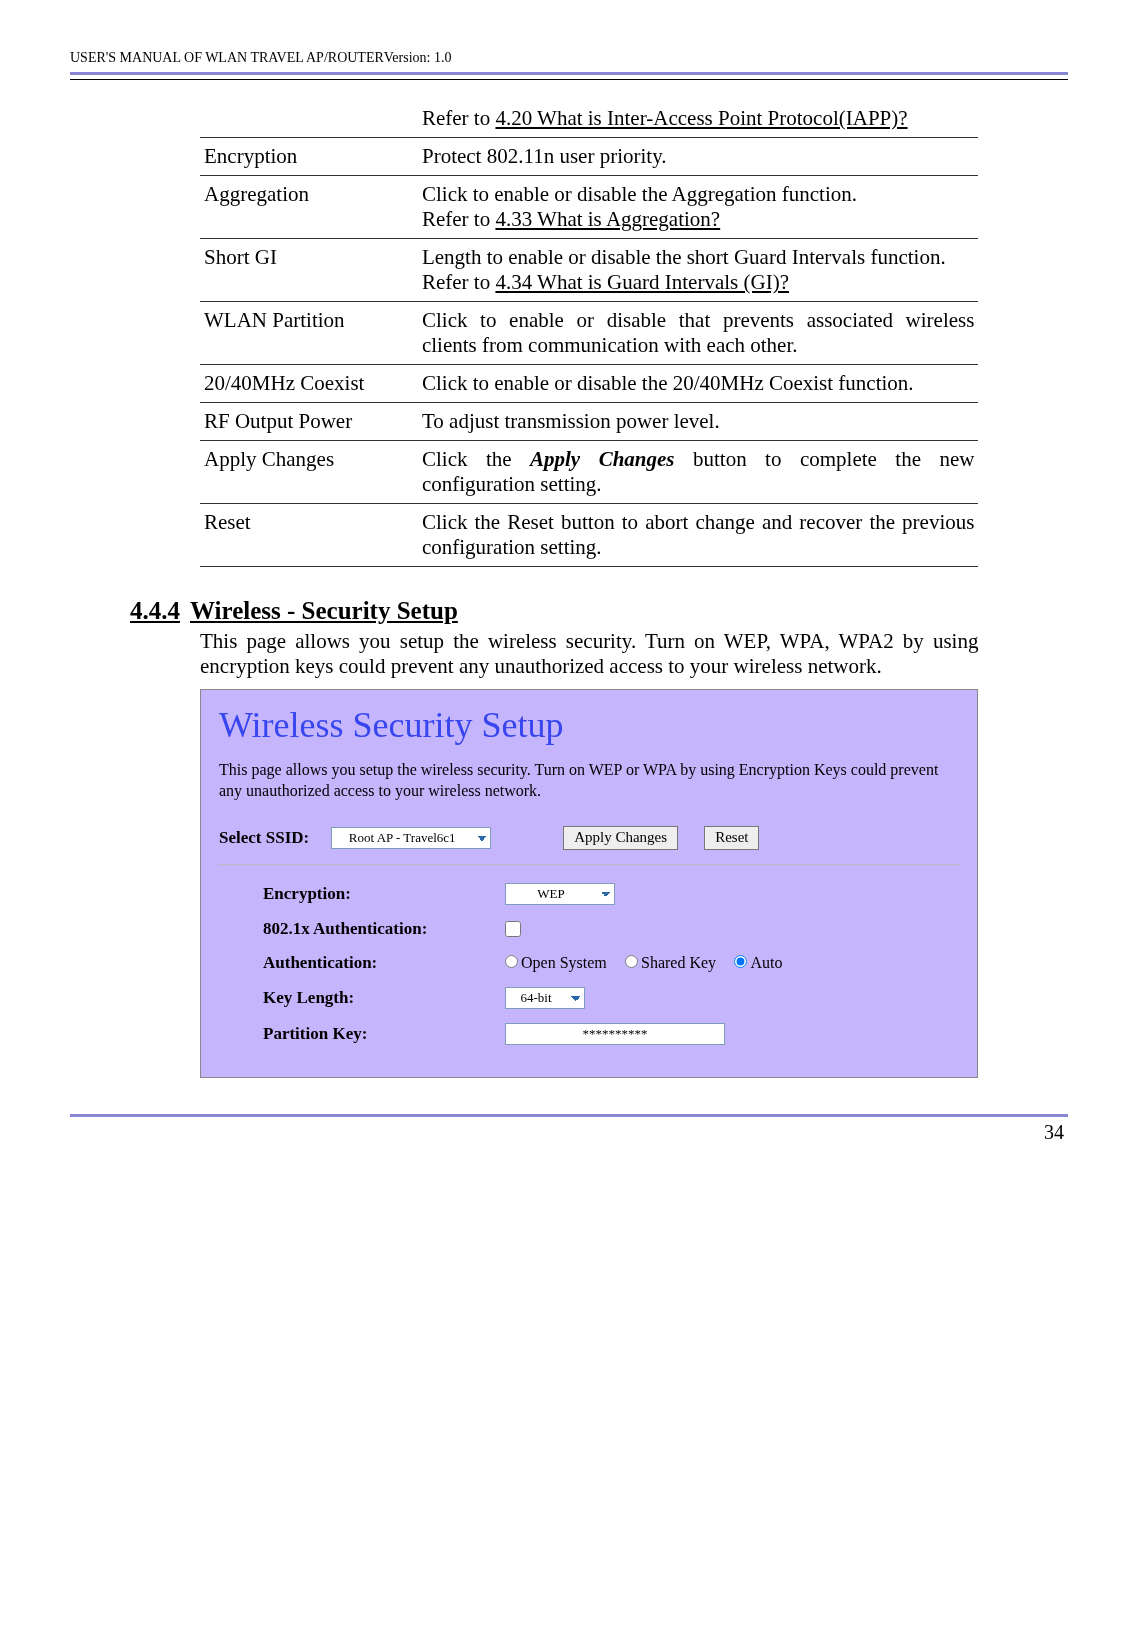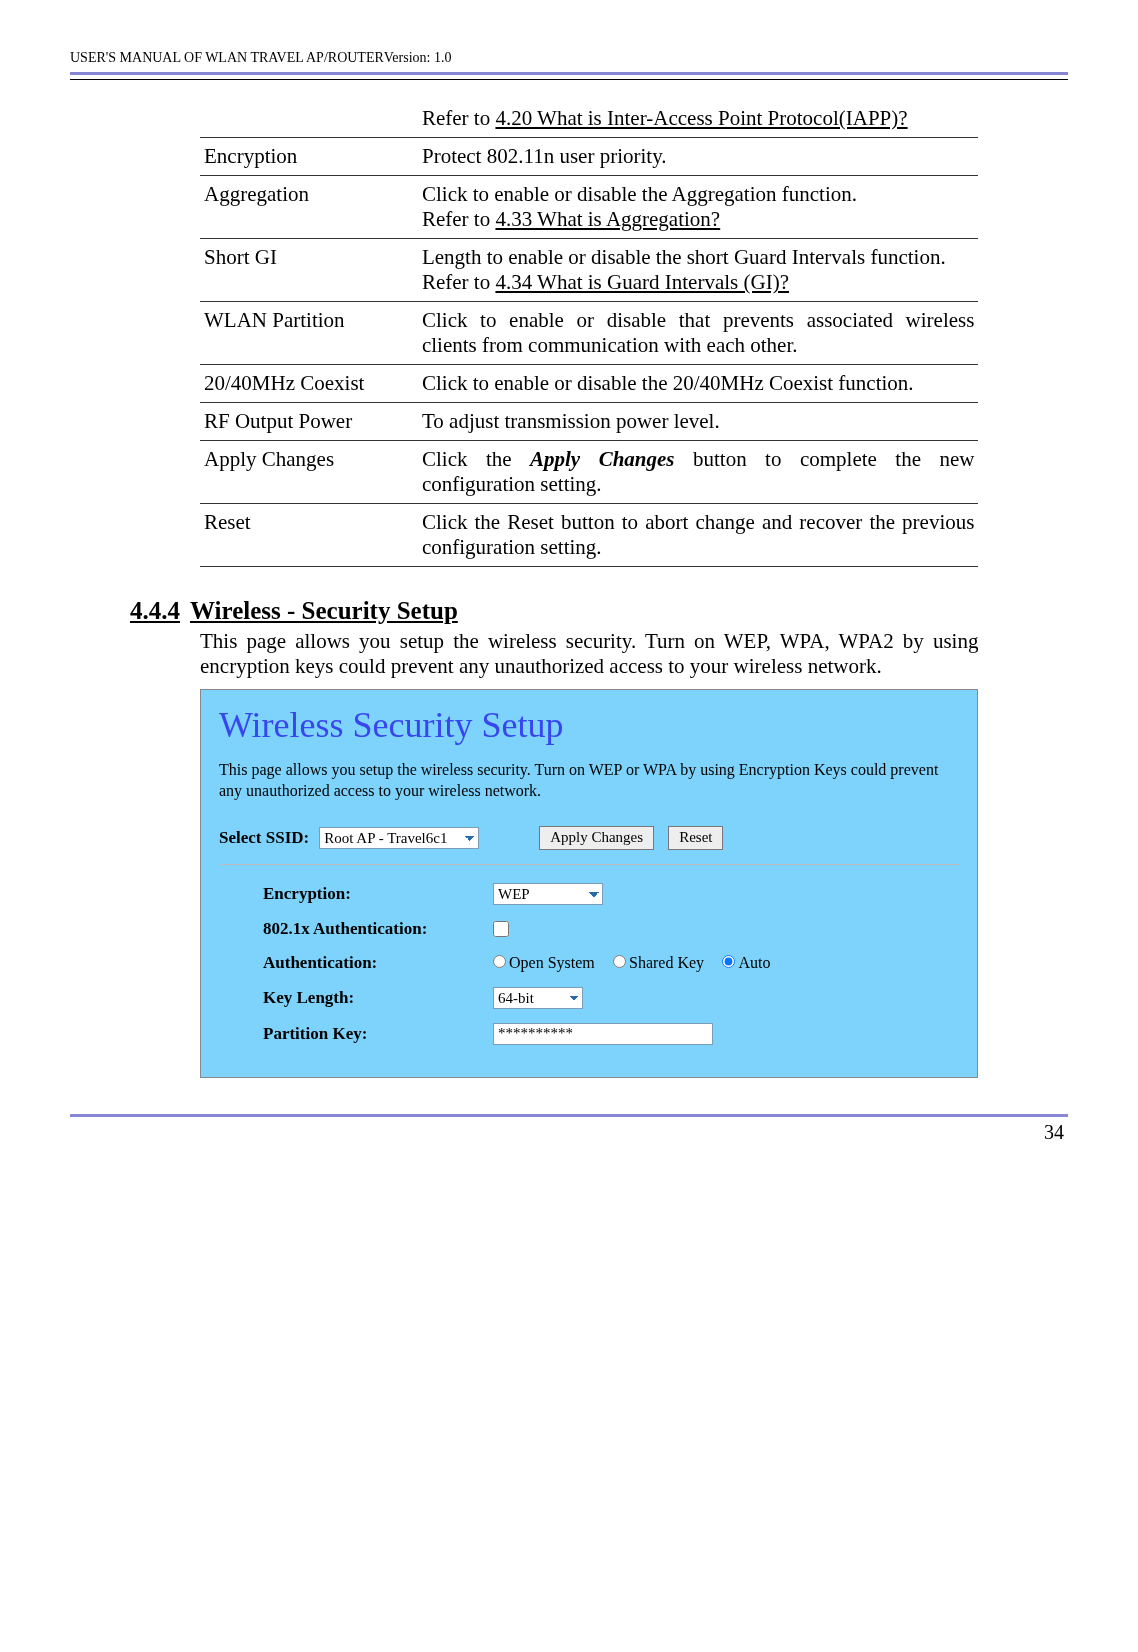--- a/index.html
+++ b/index.html
@@ -61,55 +61,57 @@
     .section-body {
       margin-left: 130px;
       width: 78%;
       font-size: 21px;
       text-align: justify;
     }
     .screenshot {
       margin: 10px 0 16px 130px;
       width: 78%;
       border: 1px solid #888;
-      background: #7dd3fc;
+      background: #c4b5fd;
       padding: 14px 18px 18px 18px;
       font-family: "Times New Roman", serif;
     }
     .ss-title {
       color: #3746ee;
       font-size: 36px;
       margin-bottom: 14px;
     }
     .ss-intro {
       font-size: 16px;
       margin-bottom: 24px;
       line-height: 1.3;
     }
     .ss-row {
       display: flex;
       align-items: center;
       margin-bottom: 14px;
       font-size: 17px;
+      gap: 12px;
     }
     .ss-label {
       font-weight: bold;
       margin-right: 10px;
     }
     .ss-indent .ss-label {
       width: 220px;
       margin-left: 44px;
     }
     .ss-select, .ss-input {
       font-family: inherit;
-      font-size: 15px;
+      font-size: 13px;
       border: 1px solid #7e9db9;
       background: #fff;
       padding: 1px 4px;
       height: 22px;
+      text-align: center;
     }
     .ss-select {
       appearance: none;
       padding-right: 22px;
       background-image: linear-gradient(45deg, transparent 50%, #2a6aa8 50%), linear-gradient(135deg, #2a6aa8 50%, transparent 50%);
       background-position: right 8px top 8px, right 3px top 8px;
       background-size: 5px 5px, 5px 5px;
       background-repeat: no-repeat;
     }
     .ss-btn {
@@ -242,21 +244,21 @@
     <span class="ss-label">Authentication:</span>
     <span class="ss-radiogroup">
       <label><input type="radio" name="auth" style=""><span>Open System</span></label>
       <label><input type="radio" name="auth" style=""><span>Shared Key</span></label>
       <label><input type="radio" name="auth" checked="" style=""><span>Auto</span></label>
     </span>
   </div>
 
   <div class="ss-row ss-indent">
     <span class="ss-label">Key Length:</span>
-    <select class="ss-select" style="width:90px">
+    <select class="ss-select" style="width:80px">
       <option>64-bit</option>
     </select>
   </div>
 
 
   <div class="ss-row ss-indent">
     <span class="ss-label">Partition Key:</span>
     <input type="text" class="ss-input" style="width: 220px;" value="**********">
   </div>
 </div>

